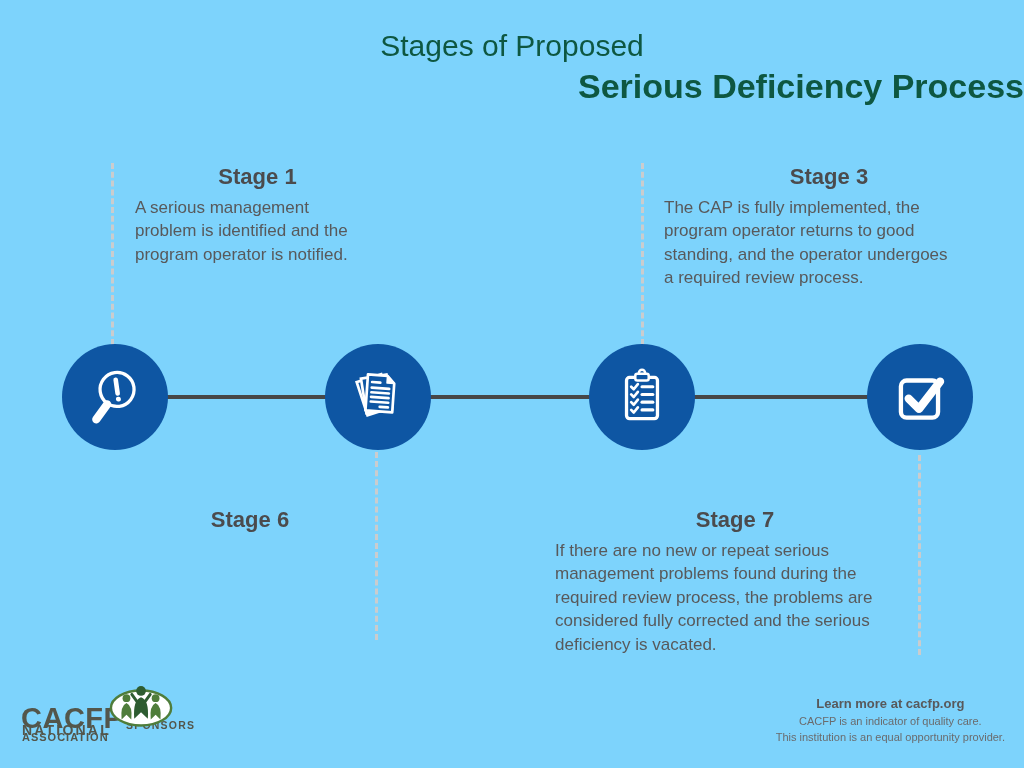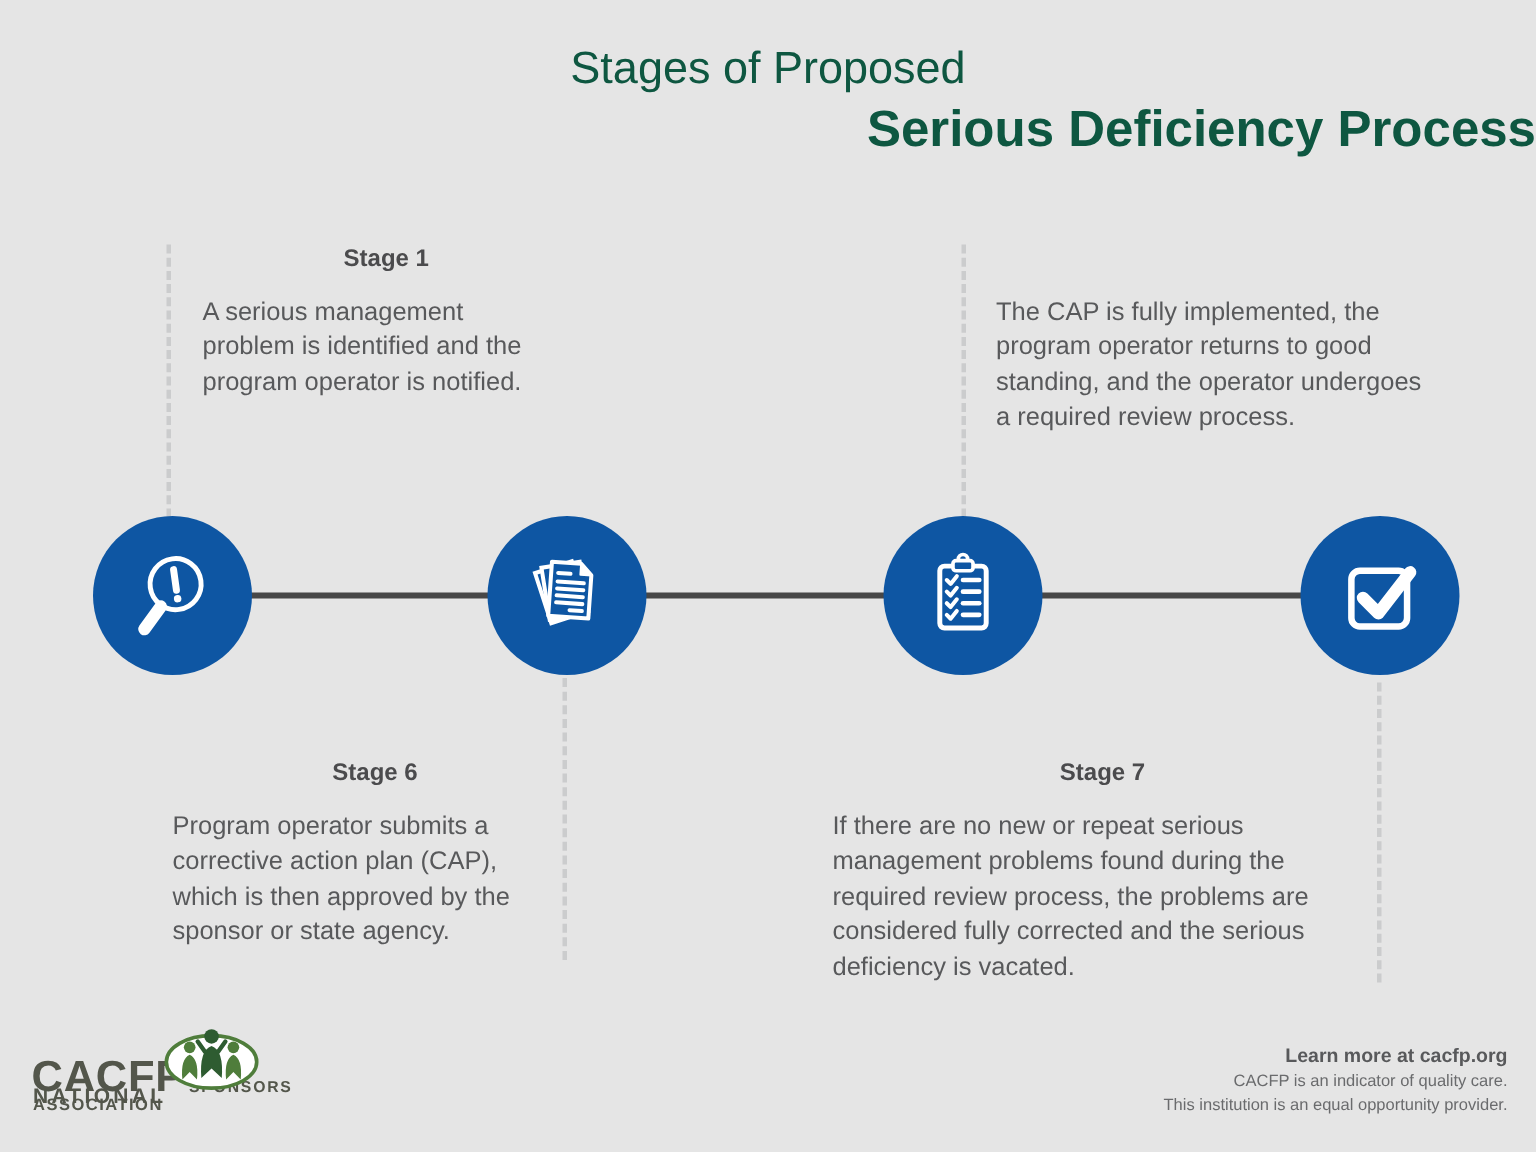--- a/index.html
+++ b/index.html
@@ -1,20 +1,20 @@
 <!DOCTYPE html>
 <html><head>
 <meta charset="utf-8">
 <style>
   html, body { margin: 0; padding: 0; background: #ffffff; }
   .canvas {
     position: relative;
     width: 1024px;
     height: 768px;
-    background: #e5e5e5;
+    background: #7dd3fc;
     overflow: hidden;
     font-family: "Liberation Sans", "DejaVu Sans", sans-serif;
   }
 
   
   .title-block { position: absolute; top: 28px; left: 0; width: 1024px; text-align: center; color: #0e5741; }
   .title-line1 { font-size: 30px; font-weight: 400; line-height: 1.2; }
   .title-line2 { font-size: 34px; font-weight: 700; line-height: 1.2; margin-top: 2px; text-align: right; }
 
   
@@ -30,21 +30,21 @@
     position: absolute; top: 344px; width: 106px; height: 106px; border-radius: 50%;
     background: #0e56a3; z-index: 2; display: flex; align-items: center; justify-content: center;
   }
   .circle-1 { left: 62px; }
   .circle-2 { left: 325px; }
   .circle-3 { left: 589px; }
   .circle-4 { left: 867px; }
   .stage-circle svg { display: block; }
 
   
-  .stage-heading { position: absolute; font-size: 16px; font-weight: 700; color: #4b4b4d; text-align: center; z-index: 3; }
+  .stage-heading { position: absolute; font-size: 22px; font-weight: 700; color: #4b4b4d; text-align: center; z-index: 3; }
   .stage-body { position: absolute; font-size: 17px; color: #58595b; line-height: 1.38; white-space: pre-line; z-index: 3; }
 
   .heading-1 { left: 135px; top: 164px; width: 245px; }
   .body-1    { left: 135px; top: 196px; width: 260px; }
 
   .heading-3 { left: 664px; top: 164px; width: 330px; }
   .body-3    { left: 664px; top: 196px; width: 345px; }
 
   .heading-2 { left: 120px; top: 507px; width: 260px; }
   .body-2    { left: 115px; top: 539px; width: 270px; }
@@ -53,21 +53,21 @@
   .body-4    { left: 555px; top: 539px; width: 370px; }
 
   
   .logo-block { position: absolute; left: 20px; top: 686px; width: 200px; height: 72px; color: #53564b; z-index: 3; }
   .logo-national { position: absolute; left: 2px; top: 4px; font-size: 14px; font-weight: 700; letter-spacing: 2.2px; margin-top: 32px; }
   .logo-cacfp { position: absolute; left: 1px; top: 16px; font-size: 29px; font-weight: 700; letter-spacing: 0.5px; }
   .logo-sponsors { position: absolute; left: 106px; top: 33px; font-size: 10.5px; font-weight: 700; letter-spacing: 1.2px; }
   .logo-association { position: absolute; left: 2px; top: 45px; font-size: 11px; font-weight: 700; letter-spacing: 1px; text-align: center; }
   .logo-mark { position: absolute; left: 88px; top: -3px; }
 
-  .footer-right { position: absolute; right: 19px; top: 696px; text-align: right; z-index: 3; }
+  .footer-right { position: absolute; right: 19px; top: 696px; text-align: center; z-index: 3; }
   .footer-learn { font-size: 13px; font-weight: 700; color: #58595b; line-height: 1.2; }
   .footer-tag, .footer-disclaimer { font-size: 11px; color: #6a6b6d; line-height: 1.2; margin-top: 3px; }
 </style>
 </head>
 <body>
 
 <div class="canvas">
 
   <div class="title-block">
     <div class="title-line1">Stages of Proposed</div>
@@ -150,30 +150,27 @@
         </g>
       </svg>
     </span>
   </div>
 
   <div class="stage-heading heading-1">Stage 1</div>
   <div class="stage-body body-1">A serious management
 problem is identified and the
 program operator is notified.</div>
 
+  <div class="stage-heading heading-3">Stage 3</div>
   <div class="stage-body body-3">The CAP is fully implemented, the
 program operator returns to good
 standing, and the operator undergoes
 a required review process.</div>
 
   <div class="stage-heading heading-2">Stage 6</div>
-  <div class="stage-body body-2">Program operator submits a
-corrective action plan (CAP),
-which is then approved by the
-sponsor or state agency.</div>
 
   <div class="stage-heading heading-4">Stage 7</div>
   <div class="stage-body body-4">If there are no new or repeat serious
 management problems found during the
 required review process, the problems are
 considered fully corrected and the serious
 deficiency is vacated.</div>
 
   <div class="logo-block">
     <div class="logo-national">NATIONAL</div>

